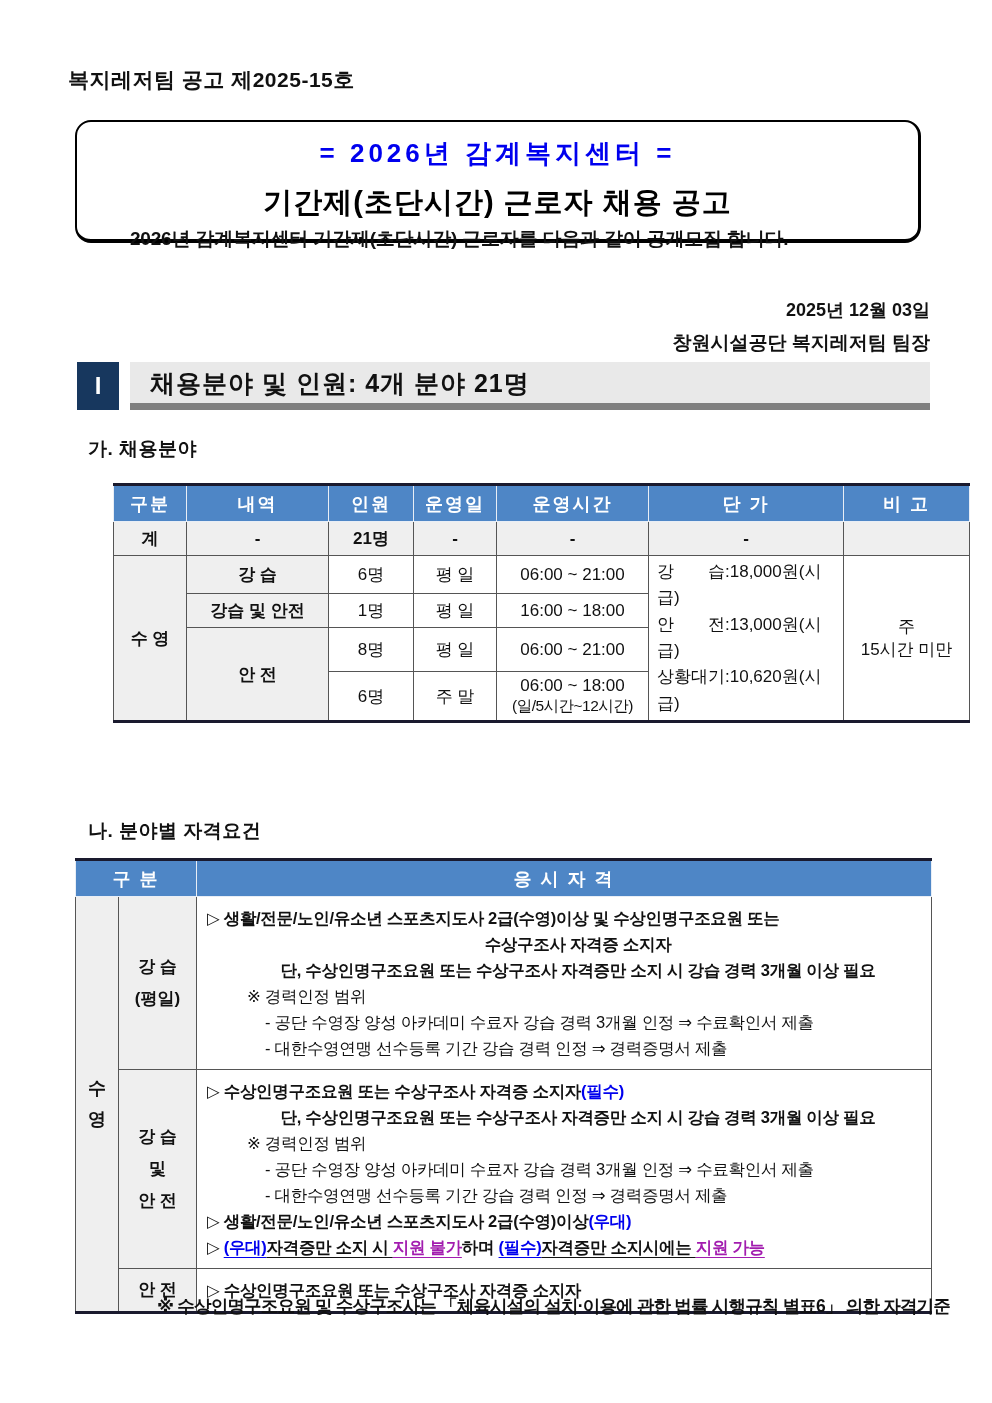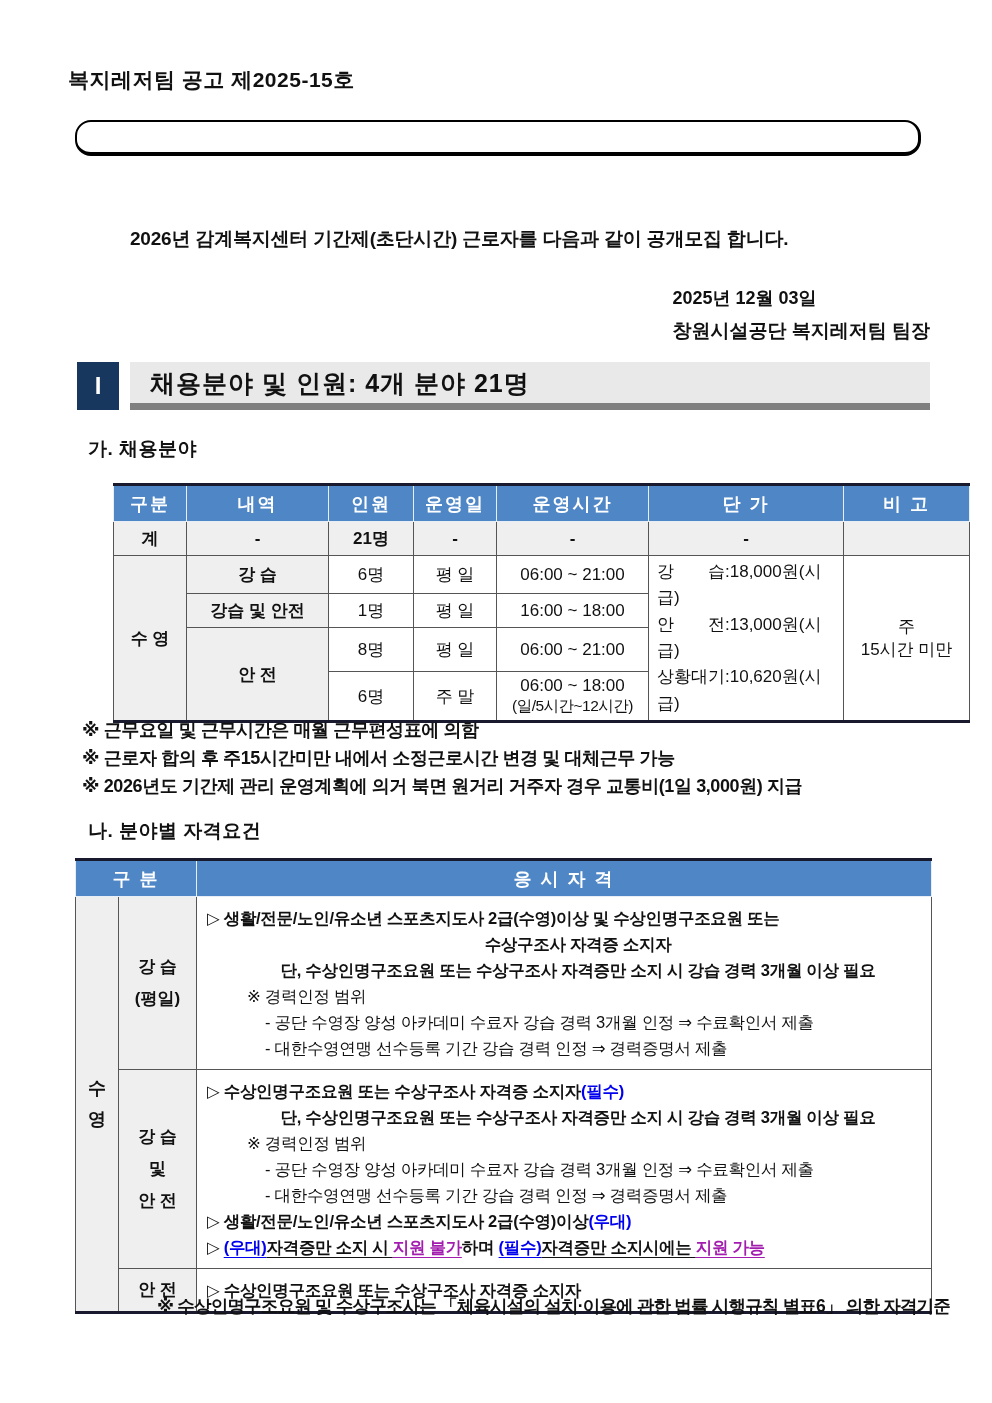--- a/index.html
+++ b/index.html
@@ -9,21 +9,21 @@
   .doc-number { position:absolute; left:68px; top:66px; font-size:21px; font-weight:600; letter-spacing:0.5px; }
 
   .title-box { position:absolute; left:75px; top:120px; width:846px; border:2px solid #000;
                border-bottom-width:4px; border-right-width:3px; border-radius:16px;
                text-align:center; padding:14px 10px 16px; background:#fff; }
   .title-line1 { font-size:26px; font-weight:bold; color:#0000ee; letter-spacing:4px; }
   .title-line2 { font-size:29px; font-weight:bold; color:#000; margin-top:12px; letter-spacing:1px; }
 
   .intro { position:absolute; left:90px; top:226px; font-size:19px; font-weight:600; letter-spacing:-0.2px;margin-left:40px; }
 
-  .right-block { position:absolute; right:62px; top:286px; }
+  .right-block { position:absolute; right:62px; top:298px; text-align:right; }
   .issue-date { font-size:18px; font-weight:bold; }
   .issuer { font-size:19px; font-weight:bold; margin-top:8px; }
 
   .section-row { position:absolute; left:77px; top:362px; width:853px; display:flex; align-items:stretch; }
   .i-box { width:42px; background:#17375e; color:#fff; font-size:24px; font-weight:bold;
            display:flex; align-items:center; justify-content:center; }
   .section-strip { flex:1; margin-left:11px; background:#e9e9e9; border-bottom:7px solid #7f7f7f;
                    font-size:25px; font-weight:bold; letter-spacing:1px; padding:5px 0 3px 20px; }
 
   .sub-title { position:absolute; left:88px; font-size:19px; font-weight:bold; letter-spacing:0.5px; }
@@ -62,20 +62,22 @@
   .note2 { position:absolute; left:70px; top:1294px; width:880px; font-size:17.5px; font-weight:bold; letter-spacing:-0.8px;text-align:right; }
 </style>
 </head>
 <body>
 
 <div class="page">
 
   <div class="doc-number">복지레저팀 공고 제2025-15호</div>
 
   <div class="title-box">
+    <div class="title-line1">= 2026년 감계복지센터 =</div>
+    <div class="title-line2">기간제(초단시간) 근로자 채용 공고</div>
   </div>
 
   <div class="intro">2026년 감계복지센터 기간제(초단시간) 근로자를 다음과 같이 공개모집 합니다.</div>
 
   <div class="right-block">
     <div class="issue-date">2025년 12월 03일</div>
     <div class="issuer">창원시설공단 복지레저팀 팀장</div>
   </div>
 
   <div class="section-row">
@@ -142,25 +144,20 @@
       <td>6명</td>
       <td>주 말</td>
       <td class="time-cell">
         <div>06:00 ~ 18:00</div>
         <div class="time2">(일/5시간~12시간)</div>
       </td>
     </tr>
   </tbody>
     </table>
 
-  <div class="notes1">
-    <div>※ 근무요일 및 근무시간은 매월 근무편성표에 의함</div>
-    <div>※ 근로자 합의 후 주15시간미만 내에서 소정근로시간 변경 및 대체근무 가능</div>
-    <div>※ 2026년도 기간제 관리 운영계획에 의거 북면 원거리 거주자 경우 교통비(1일 3,000원) 지급</div>
-  </div>
 
   <div class="sub-title sub-b">나. 분야별 자격요건</div>
 
   <table class="tbl tbl2">
     <colgroup>
       <col style="width:43px">
         <col style="width:78px">
         <col style="width:735px">
     </colgroup>
     <tbody>

